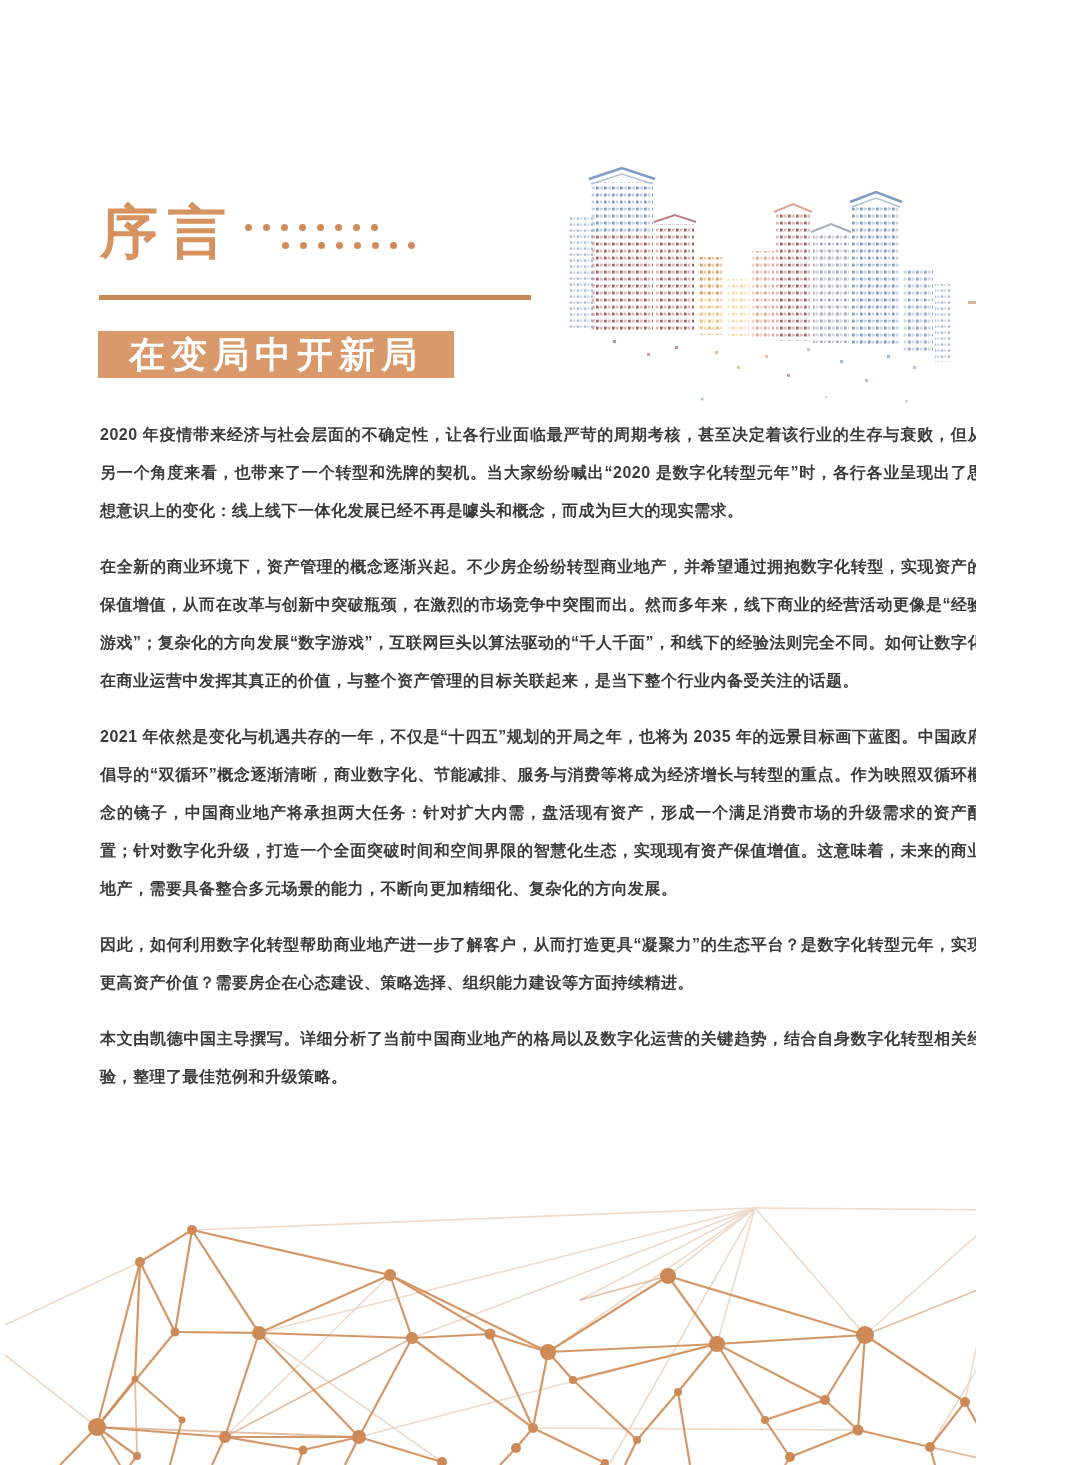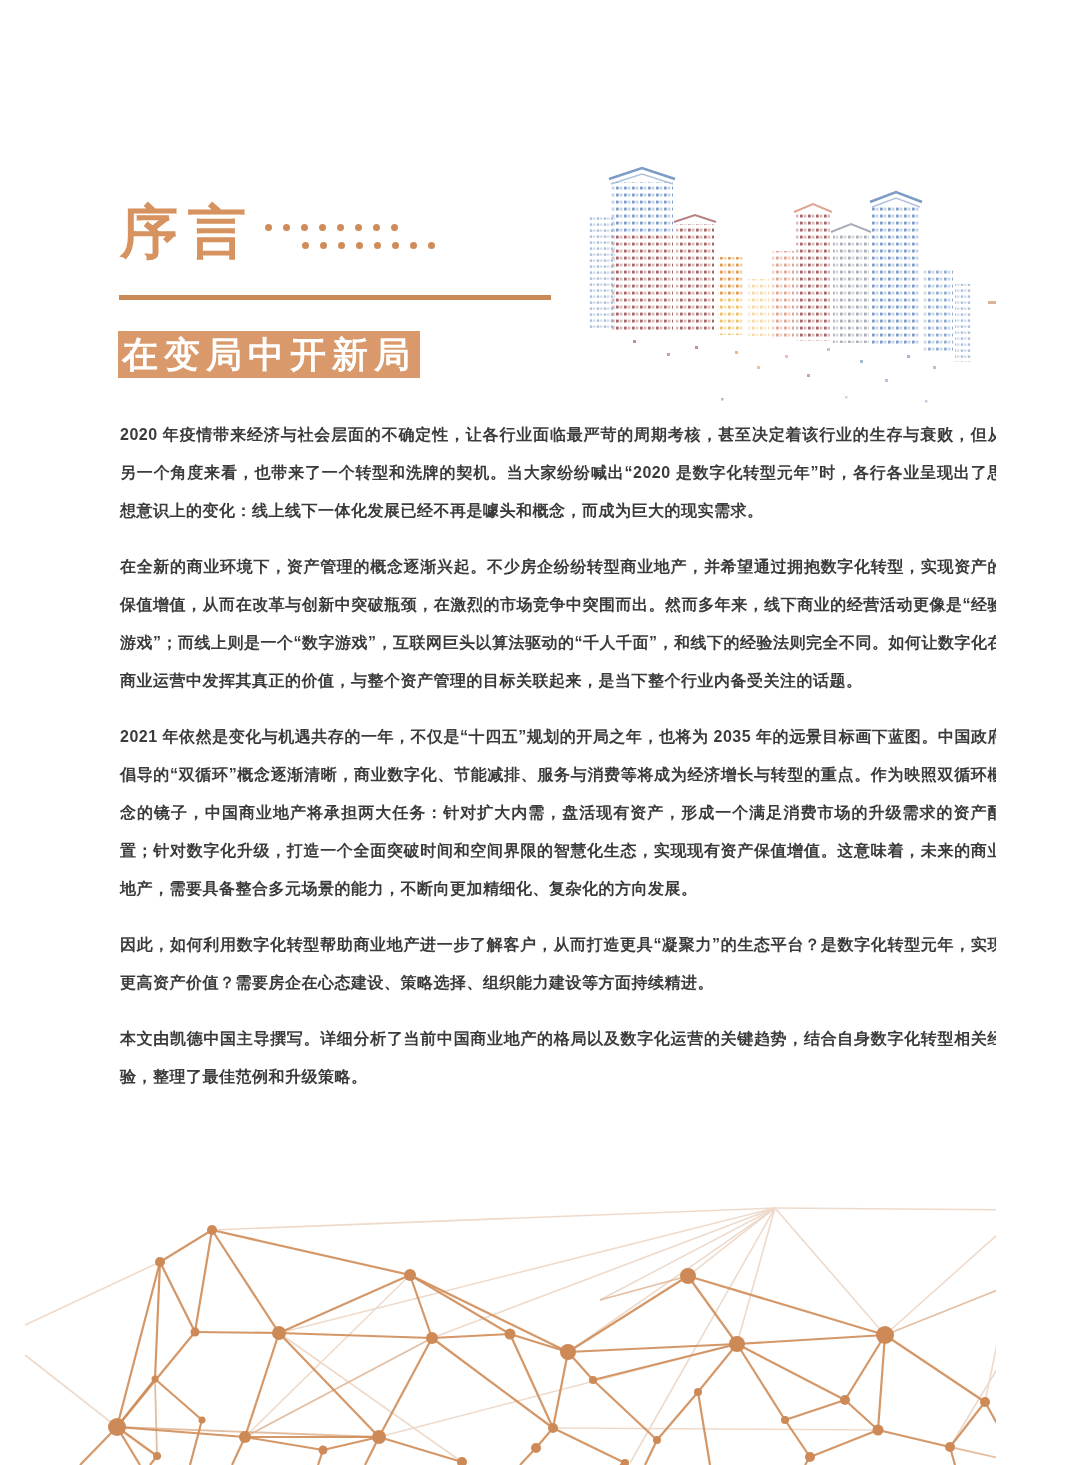--- a/index.html
+++ b/index.html
@@ -1,35 +1,34 @@
 <!DOCTYPE html>
 <html><head>
 <meta charset="utf-8">
 <style>
   html,body{margin:0;padding:0;background:#ffffff;}
   .page{
     position:relative;width:976px;height:1465px;background:#ffffff;overflow:hidden;
     font-family:"Liberation Sans","DejaVu Sans",sans-serif;
-    margin-left:20px;
   }
   
   .title{
     position:absolute;left:100px;top:200px;
     font-size:58px;line-height:1.1;font-weight:700;
     color:#d6935f;letter-spacing:10px;
   }
   .dots{position:absolute;left:245px;top:224px;}
   .dots .row{display:flex;gap:11px;}
   .dots .row2{margin-left:37px;margin-top:11px;}
   .dots i{display:block;width:7px;height:7px;border-radius:50%;background:#cf8c58;}
   .rule{position:absolute;left:99px;top:295px;width:432px;height:5px;background:#c98a58;}
   .right-rule{position:absolute;left:968px;top:301px;width:112px;height:3px;background:#d9b49a;}
   .badge{
     position:absolute;left:98px;top:331px;height:47px;line-height:47px;
-    padding:0 4px;background:#d9996a;color:#ffffff;
+    padding:0 31px;background:#d9996a;color:#ffffff;
     font-size:36px;font-weight:700;letter-spacing:6px;white-space:nowrap;
   }
   
   .content{
     position:absolute;left:100px;top:416px;width:884px;
     color:#3b3b3b;font-size:16px;line-height:38px;font-weight:600;
     letter-spacing:0.5px;text-align:justify;
   }
   .content p{margin:0 0 18px 0;}
   
@@ -148,21 +147,21 @@
       <rect x="332" y="205" width="3" height="3" fill="#7d9bc5" opacity="0.7"></rect>
       <rect x="358" y="216" width="3" height="3" fill="#8fa9cd" opacity="0.7"></rect>
       <rect x="146" y="248" width="2.5" height="2.5" fill="#a86363" opacity="0.5"></rect>
       <rect x="270" y="246" width="2.5" height="2.5" fill="#a8aeb6" opacity="0.5"></rect>
       <rect x="350" y="250" width="2.5" height="2.5" fill="#7d9bc5" opacity="0.5"></rect>
     </g>
   </svg>
 
   <div class="content">
     <p>2020 年疫情带来经济与社会层面的不确定性，让各行业面临最严苛的周期考核，甚至决定着该行业的生存与衰败，但从另一个角度来看，也带来了一个转型和洗牌的契机。当大家纷纷喊出“2020 是数字化转型元年”时，各行各业呈现出了思想意识上的变化：线上线下一体化发展已经不再是噱头和概念，而成为巨大的现实需求。</p>
-    <p>在全新的商业环境下，资产管理的概念逐渐兴起。不少房企纷纷转型商业地产，并希望通过拥抱数字化转型，实现资产的保值增值，从而在改革与创新中突破瓶颈，在激烈的市场竞争中突围而出。然而多年来，线下商业的经营活动更像是“经验游戏”；而线上则是一个“数字游戏”，互联网巨头以算法驱动的“千人千面”，和线下的经验法则完全不同。如何让数字化在商业运营中发挥其真正的价值，与整个资产管理的目标关联起来，是当下整个行业内备受关注的话题。</p>
+    <p>在全新的商业环境下，资产管理的概念逐渐兴起。不少房企纷纷转型商业地产，并希望通过拥抱数字化转型，实现资产的保值增值，从而在改革与创新中突破瓶颈，在激烈的市场竞争中突围而出。然而多年来，线下商业的经营活动更像是“经验游戏”；复杂化的方向发展“数字游戏”，互联网巨头以算法驱动的“千人千面”，和线下的经验法则完全不同。如何让数字化在商业运营中发挥其真正的价值，与整个资产管理的目标关联起来，是当下整个行业内备受关注的话题。</p>
     <p>2021 年依然是变化与机遇共存的一年，不仅是“十四五”规划的开局之年，也将为 2035 年的远景目标画下蓝图。中国政府倡导的“双循环”概念逐渐清晰，商业数字化、节能减排、服务与消费等将成为经济增长与转型的重点。作为映照双循环概念的镜子，中国商业地产将承担两大任务：针对扩大内需，盘活现有资产，形成一个满足消费市场的升级需求的资产配置；针对数字化升级，打造一个全面突破时间和空间界限的智慧化生态，实现现有资产保值增值。这意味着，未来的商业地产，需要具备整合多元场景的能力，不断向更加精细化、复杂化的方向发展。</p>
     <p>因此，如何利用数字化转型帮助商业地产进一步了解客户，从而打造更具“凝聚力”的生态平台？是数字化转型元年，实现更高资产价值？需要房企在心态建设、策略选择、组织能力建设等方面持续精进。</p>
     <p>本文由凯德中国主导撰写。详细分析了当前中国商业地产的格局以及数字化运营的关键趋势，结合自身数字化转型相关经验，整理了最佳范例和升级策略。</p>
   </div>
 
   <svg class="mesh" width="1080" height="260" viewBox="0 0 1080 260" xmlns="http://www.w3.org/2000/svg">
     <g class="faint">
       <line x1="755" y1="3" x2="259" y2="128"></line>
       <line x1="755" y1="3" x2="412" y2="133"></line>
       <line x1="755" y1="3" x2="548" y2="147"></line>

